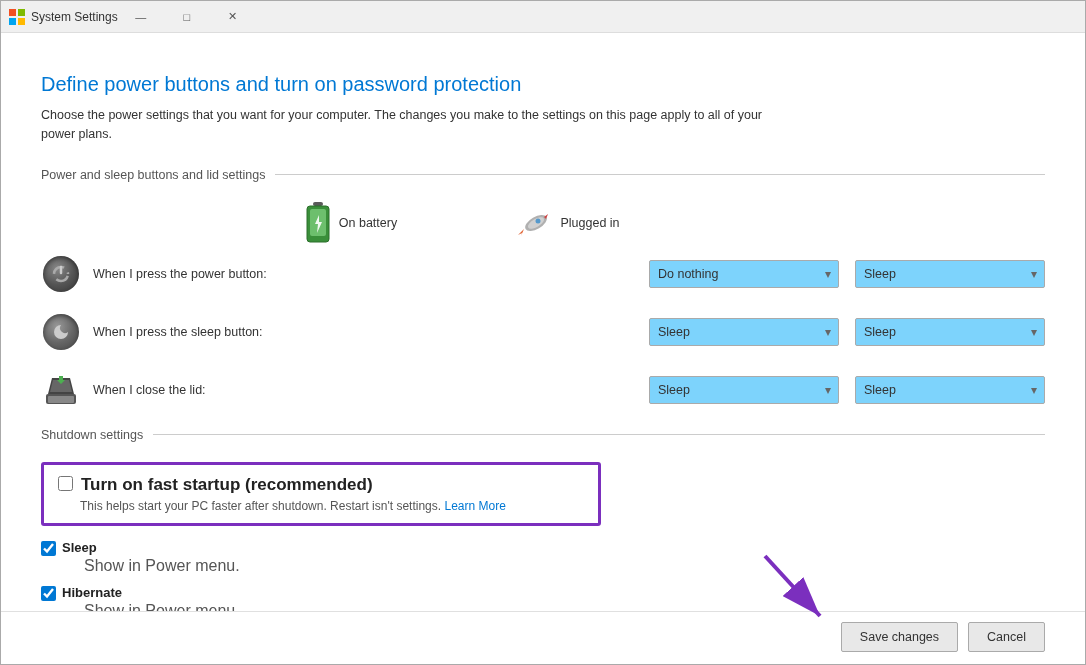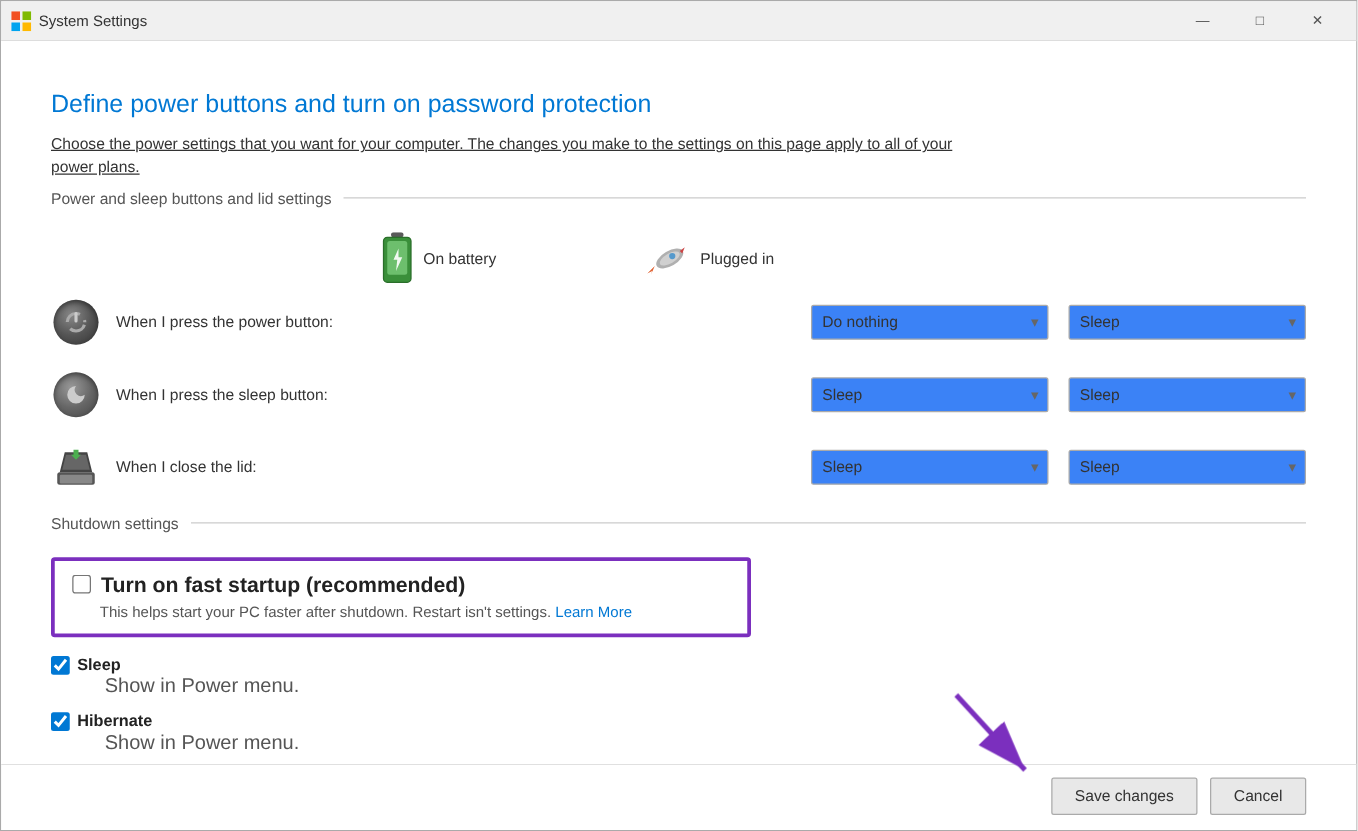--- a/index.html
+++ b/index.html
@@ -22,21 +22,20 @@
       display: flex;
       flex-direction: column;
     }
     .titlebar {
       height: 32px;
       background: #f0f0f0;
       display: flex;
       align-items: center;
       padding: 0 8px;
       border-bottom: 1px solid #ddd;
-      justify-content: space-between;
       flex-shrink: 0;
     }
     .titlebar-left {
       display: flex;
       align-items: center;
       gap: 6px;
     }
     .titlebar-icon {
       width: 16px;
       height: 16px;
@@ -70,23 +69,22 @@
     .page-title {
       font-size: 20px;
       color: #0078d4;
       font-weight: 400;
       margin-bottom: 10px;
     }
     .page-desc {
       font-size: 12.5px;
       color: #333;
       line-height: 1.5;
-      margin-bottom: 8px;
+      margin-bottom: 24px;
       max-width: 750px;
-      text-decoration: underline;
     }
     .section-divider {
       display: flex;
       align-items: center;
       margin-bottom: 20px;
     }
     .section-label {
       font-size: 12.5px;
       color: #555;
       white-space: nowrap;
@@ -133,21 +131,21 @@
       margin-left: auto;
     }
     .dropdown-wrapper {
       position: relative;
       width: 190px;
     }
     .dropdown-wrapper select {
       width: 100%;
       height: 28px;
       border: 1px solid #aaa;
-      background: #3b82f6;
+      background: #7dd3fc;
       border-radius: 2px;
       padding: 0 8px;
       font-size: 12.5px;
       color: #333;
       appearance: none;
       -webkit-appearance: none;
       cursor: pointer;
     }
     .dropdown-wrapper::after {
       content: '▾';

